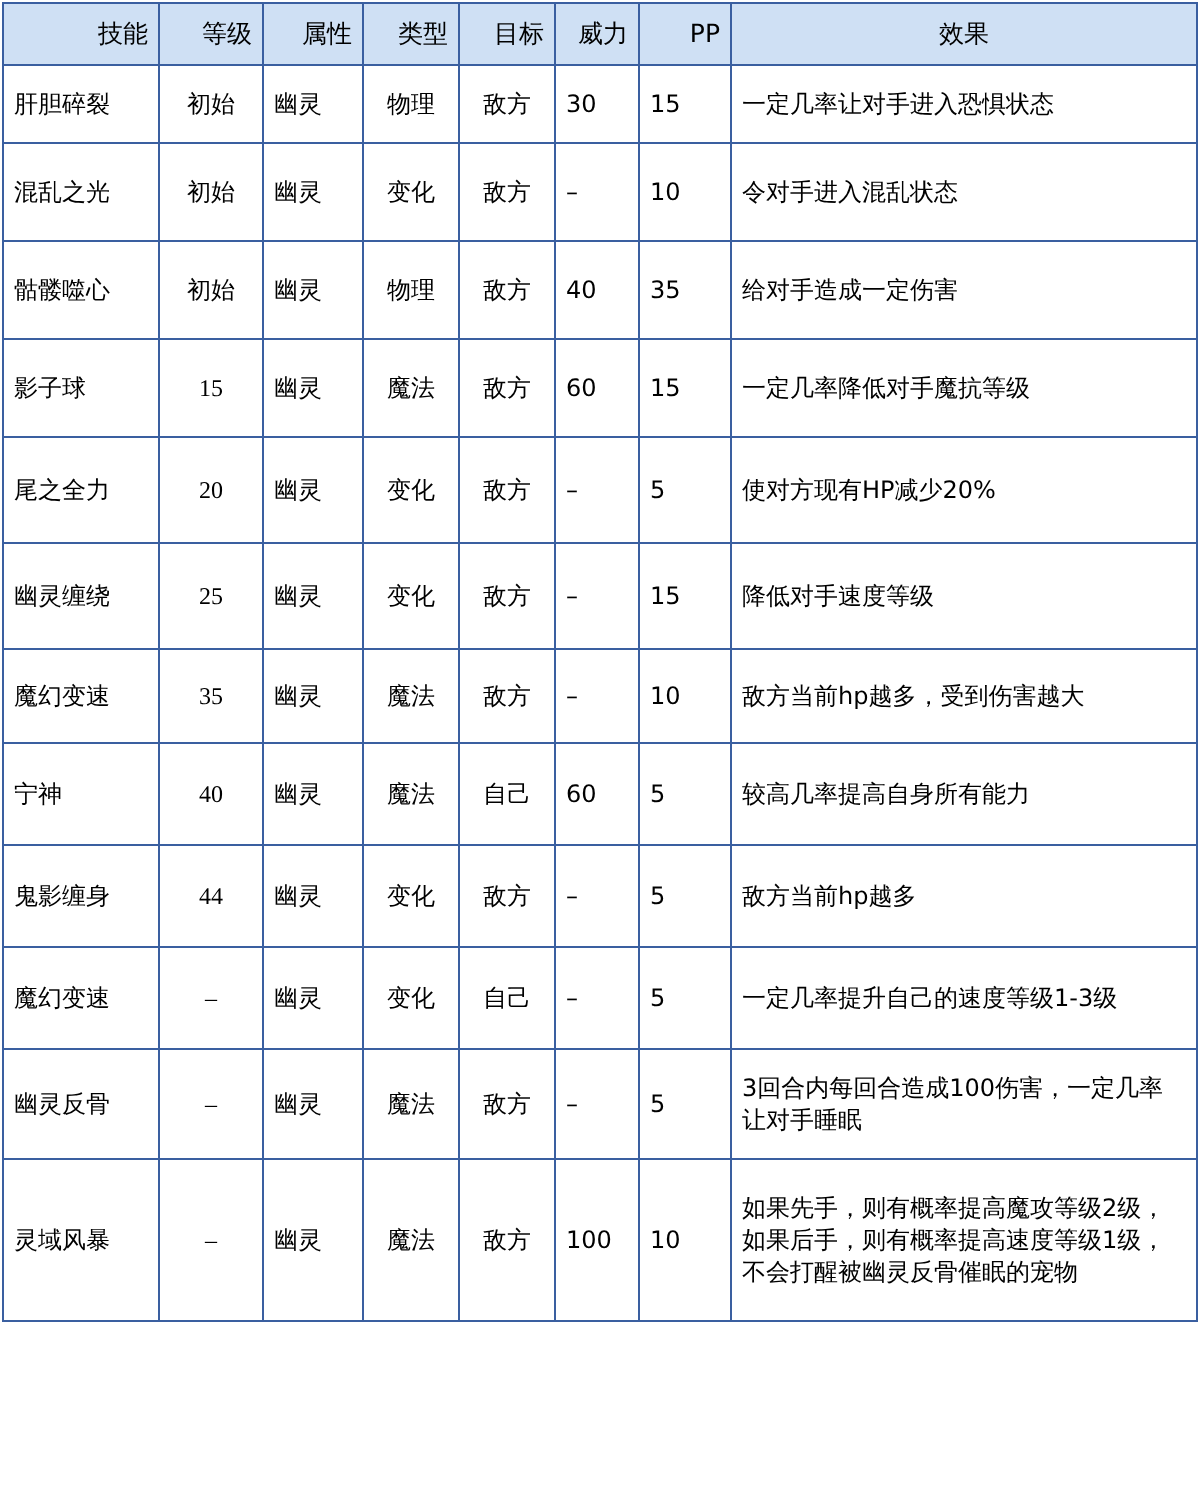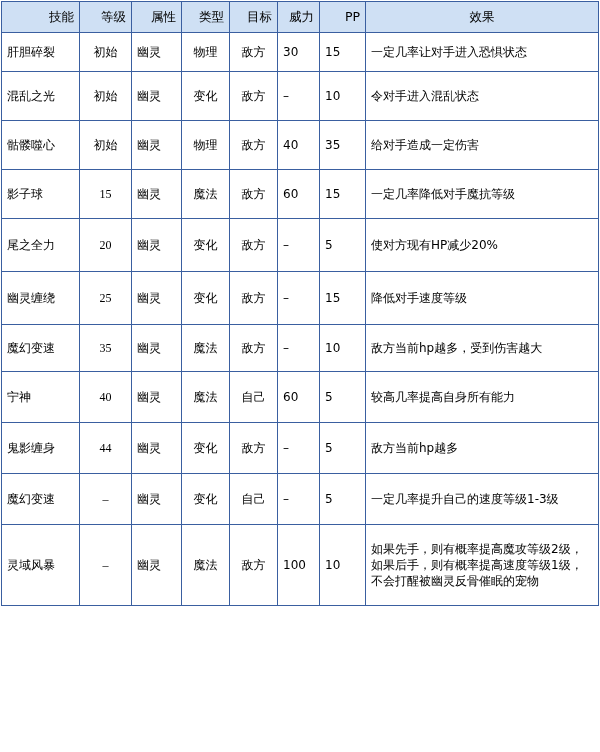--- a/index.html
+++ b/index.html
@@ -194,20 +194,30 @@
     <tr class="r10">
       <td class="name">魔幻变速</td>
       <td class="level">–</td>
       <td class="attr">幽灵</td>
       <td class="type">变化</td>
       <td class="target">自己</td>
       <td class="power">–</td>
       <td class="pp">5</td>
       <td class="effect">一定几率提升自己的速度等级1-3级</td>
     </tr>
+    <tr class="r11">
+      <td class="name">幽灵反骨</td>
+      <td class="level">–</td>
+      <td class="attr">幽灵</td>
+      <td class="type">魔法</td>
+      <td class="target">敌方</td>
+      <td class="power">–</td>
+      <td class="pp">5</td>
+      <td class="effect">3回合内每回合造成100伤害，一定几率让对手睡眠</td>
+    </tr>
     <tr class="r12">
       <td class="name">灵域风暴</td>
       <td class="level">–</td>
       <td class="attr">幽灵</td>
       <td class="type">魔法</td>
       <td class="target">敌方</td>
       <td class="power">100</td>
       <td class="pp">10</td>
       <td class="effect">如果先手，则有概率提高魔攻等级2级，如果后手，则有概率提高速度等级1级，不会打醒被幽灵反骨催眠的宠物</td>
     </tr>

